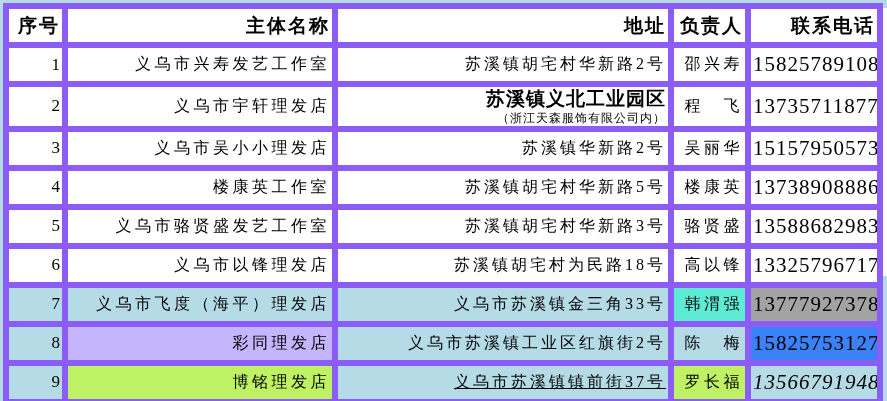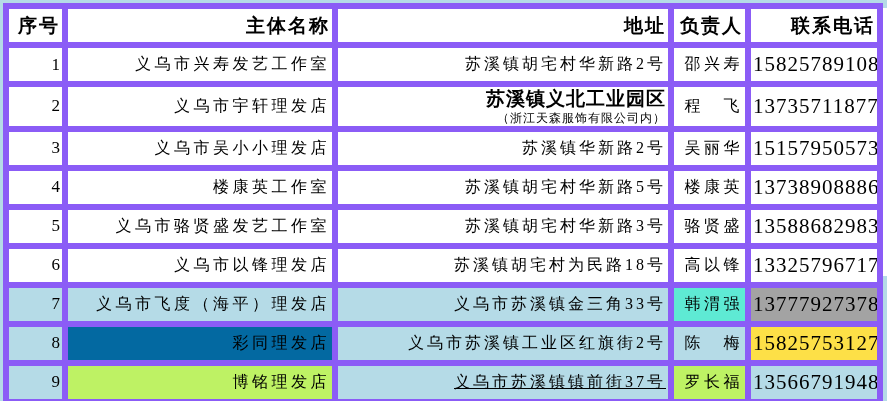--- a/index.html
+++ b/index.html
@@ -149,34 +149,34 @@
       <td class="c-name" style="background: rgb(181, 219, 231);">义乌市飞度（海平）理发店</td>
       <td class="c-address" style="background: rgb(181, 219, 231);">
         <div class="addr-line1">义乌市苏溪镇金三角33号</div>
 
       </td>
       <td class="c-person" style="background: #5eead4;">韩渭强</td>
       <td class="c-phone" style="background: #a3a3a3;">13777927378</td>
     </tr>
         <tr>
       <td class="c-no" style="background: rgb(181, 219, 231);">8</td>
-      <td class="c-name" style="background: #0369a1;">彩同理发店</td>
+      <td class="c-name" style="background: #c4b5fd;">彩同理发店</td>
       <td class="c-address" style="background: rgb(181, 219, 231);">
         <div class="addr-line1">义乌市苏溪镇工业区红旗街2号</div>
 
       </td>
       <td class="c-person" style="background: rgb(181, 219, 231);">陈　梅</td>
-      <td class="c-phone" style="background: #fde047;">15825753127</td>
+      <td class="c-phone" style="background: #3b82f6;">15825753127</td>
     </tr>
         <tr>
       <td class="c-no" style="background: rgb(181, 219, 231);">9</td>
       <td class="c-name" style="background: #bef264;">博铭理发店</td>
       <td class="c-address" style="background: rgb(181, 219, 231); text-decoration: underline;">
         <div class="addr-line1">义乌市苏溪镇镇前街37号</div>
 
       </td>
       <td class="c-person" style="background: #bef264;">罗长福</td>
-      <td class="c-phone" style="background: rgb(181, 219, 231);">13566791948</td>
+      <td class="c-phone" style="background: rgb(181, 219, 231); font-style: italic;">13566791948</td>
     </tr>
       </tbody>
   </table>
 
 </div>
 
 </body></html>

